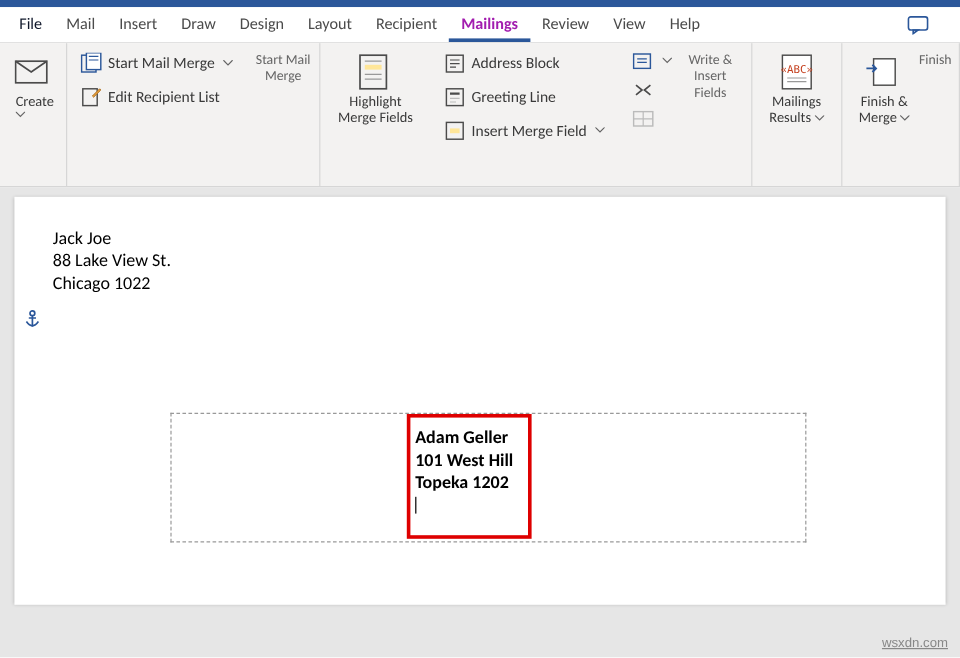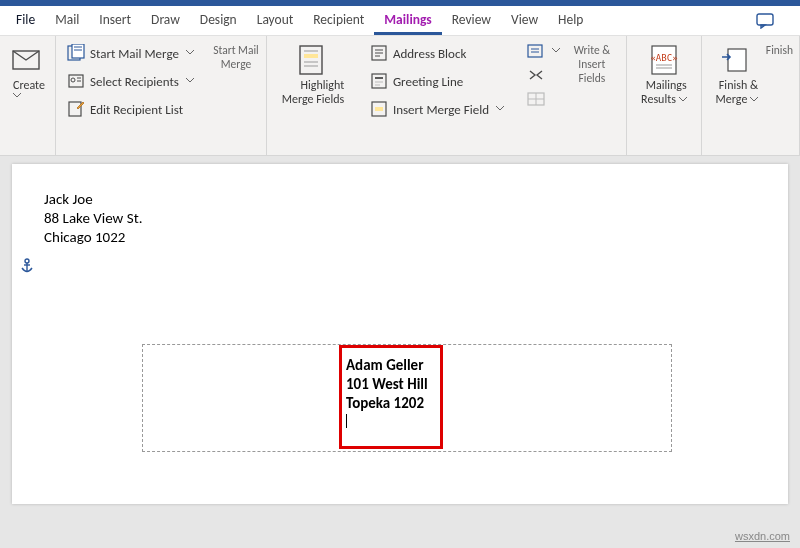--- a/index.html
+++ b/index.html
@@ -8,21 +8,21 @@
 .tabbar { display: flex; align-items: center; height: 30px; background: #fff; border-bottom: 1px solid #e1e1e1; padding-left: 6px; }
 .tab { padding: 5px 10px 4px; font-size: 13.5px; color: #4b4b4b; cursor: pointer; border-bottom: 3px solid transparent; }
 .tab.file { color: #0f172a; font-weight: 400; }
 .tab.active { font-weight: 600; border-bottom-color: #2b579a; color: #a21caf; }
 .comment-ic { margin-left: auto; margin-right: 18px; padding: 4px 8px; }
 .ribbon { display: flex; background: #f3f2f1; height: 120px; border-bottom: 1px solid #d6d6d6; }
 .group { display: flex; flex-direction: row; justify-content: space-between; border-right: 1px solid #d6d6d6; padding: 4px 6px 0; }
 .group-body { display: flex; gap: 4px; flex: 1; }
 .group-label { text-align: center; font-size: 11.5px; color: #666; padding: 3px 0 4px; }
 .bigbtn { display: flex; flex-direction: column; align-items: center; justify-content: flex-start; width: 58px; padding: 2px 2px 0; cursor: pointer; border: 1px solid transparent; }
-.bigbtn .lbl { text-align: right; font-size: 12px; line-height: 1.15; margin-top: 2px; color: #3a3a3a; }
+.bigbtn .lbl { text-align: center; font-size: 12px; line-height: 1.15; margin-top: 2px; color: #3a3a3a; }
 .icw { width: 34px; height: 34px; display: flex; align-items: center; justify-content: flex-start; }
 .stack { display: flex; flex-direction: column; gap: 2px; }
 .smbtn { display: flex; align-items: center; gap: 5px; padding: 3px 4px; cursor: pointer; border: 1px solid transparent; min-width: 150px; }
 .smbtn .lbl { font-size: 13px; color: #3a3a3a; white-space: nowrap; }
 .smic { width: 18px; height: 18px; display: flex; align-items: center; justify-content: center; }
 .dd { margin-left: 2px; }
 .page-area { background: #e6e6e6; padding: 8px; height: calc(548px - 6px - 30px - 120px); position: relative; }
 .envelope { background: #fff; margin: 0 auto; width: 776px; height: 340px; position: relative; box-shadow: 0 0 3px rgba(0,0,0,0.2); }
 .return-addr { position: absolute; top: 26px; left: 32px; font-family: Calibri, sans-serif; font-size: 15px; font-weight: 400; line-height: 1.25; }
 .anchor { position: absolute; top: 94px; left: 8px; }
@@ -89,34 +89,20 @@
               </svg>
           </div>
           <span class="lbl">Start Mail Merge</span>
           <svg class="dd" width="8" height="6">
               <path d="M0 0 L4 4 L8 0" fill="none" stroke="#666"></path>
             </svg>
         </div>
         <div class="smbtn">
           <div class="smic">
             <svg width="18" height="18">
-                <rect x="2" y="3" width="14" height="12" fill="none" stroke="#4b4b4b" stroke-width="1.2"></rect>
-                <circle cx="6" cy="8" r="2" fill="none" stroke="#4b4b4b"></circle>
-                <line x1="10" y1="6" x2="14" y2="6" stroke="#4b4b4b"></line>
-                <line x1="10" y1="9" x2="14" y2="9" stroke="#4b4b4b"></line>
-              </svg>
-          </div>
-          <span class="lbl">Select Recipients</span>
-          <svg class="dd" width="8" height="6">
-              <path d="M0 0 L4 4 L8 0" fill="none" stroke="#666"></path>
-            </svg>
-        </div>
-        <div class="smbtn">
-          <div class="smic">
-            <svg width="18" height="18">
                 <rect x="2" y="2" width="12" height="14" fill="none" stroke="#4b4b4b" stroke-width="1.2"></rect>
                 <path d="M10 8 L16 2 L17 3 L11 9 Z" fill="#e8a23d" stroke="#b07020" stroke-width="0.8"></path>
               </svg>
           </div>
           <span class="lbl">Edit Recipient List</span>
         </div>
       </div>
     </div>
     <div class="group-label">Start Mail Merge</div>
   </div>

